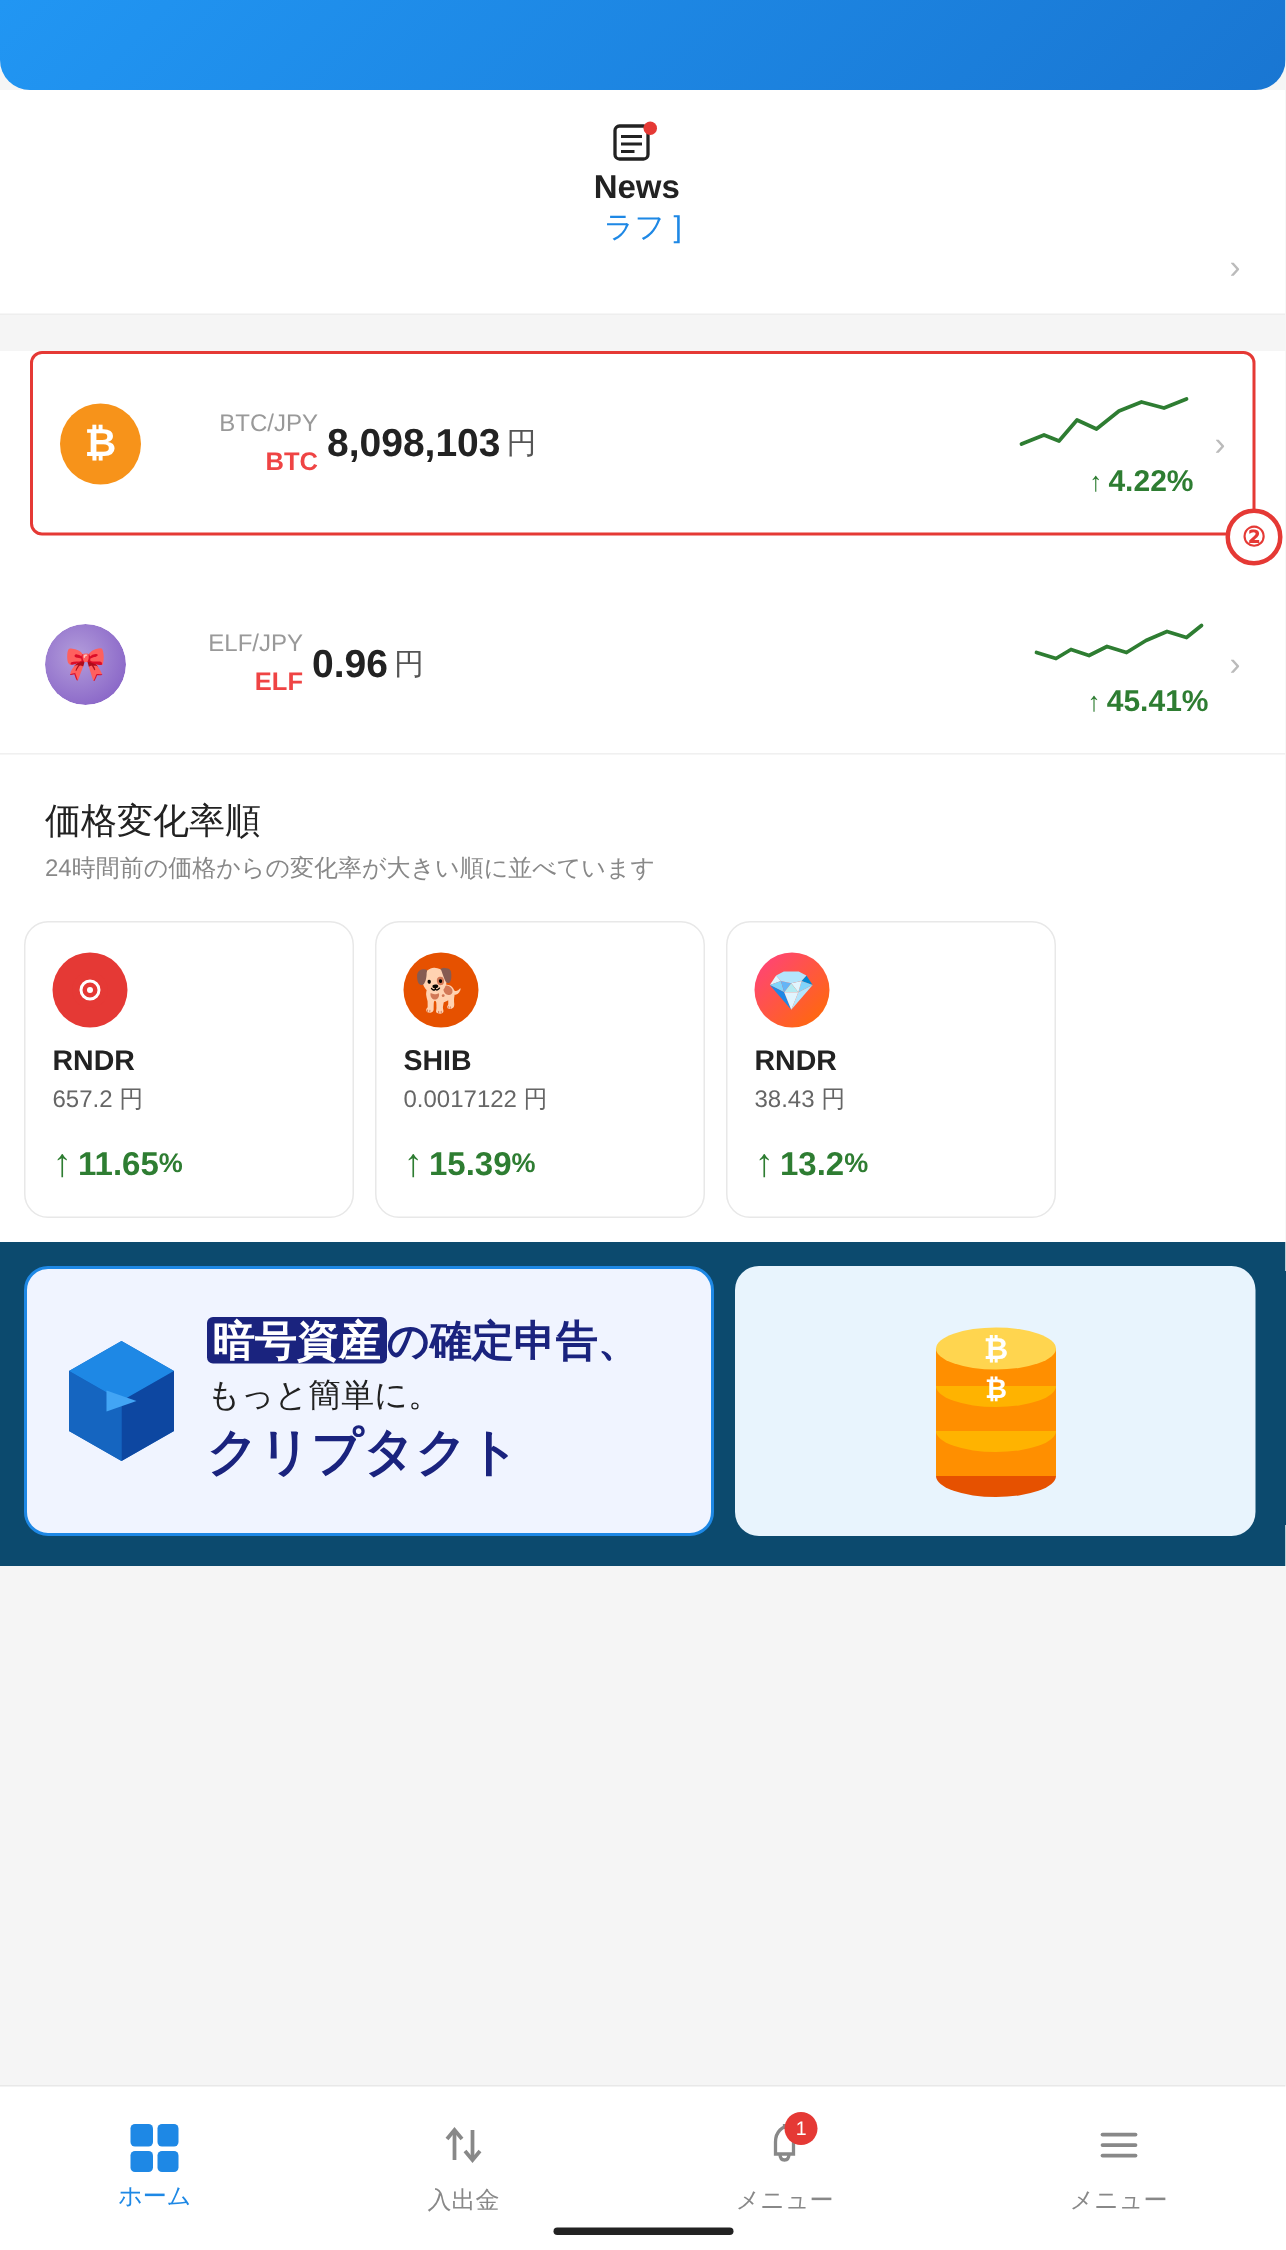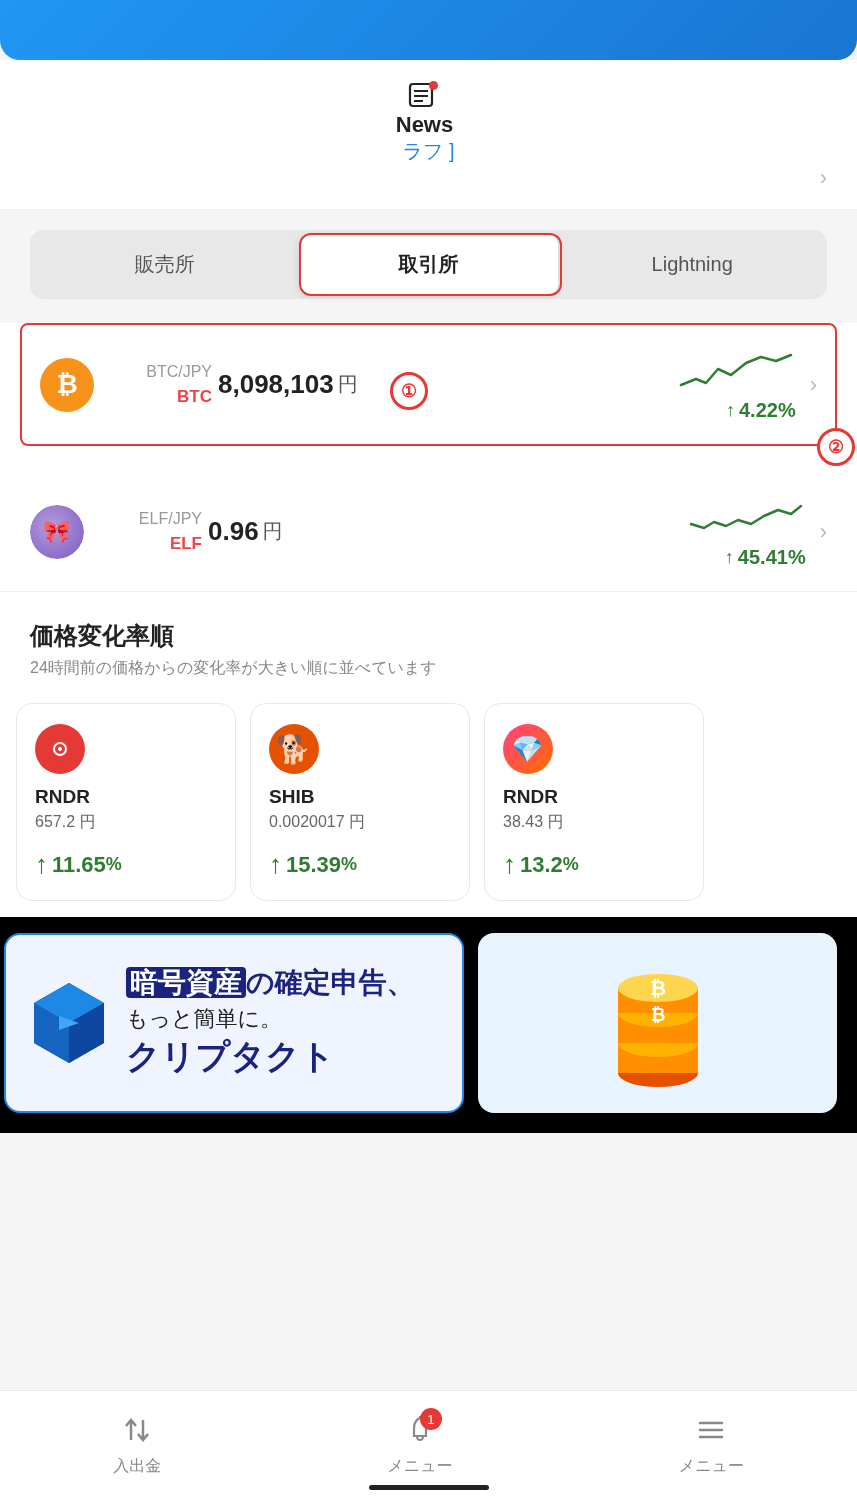--- a/index.html
+++ b/index.html
@@ -140,21 +140,21 @@
     .coin-arrow { font-size: 18px; }
     .row-chevron { color: #bbb; font-size: 22px; margin-left: 14px; }
 
     
     .section-header {
       padding: 28px 30px 8px 30px;
       background: #fff;
     }
     .section-title {
       font-size: 24px;
-      font-weight: 700;
+      font-weight: 400;
       color: #222;
     }
     .section-subtitle {
       font-size: 16px;
       color: #888;
       margin-top: 6px;
     }
 
     
     .cards-row {
@@ -177,22 +177,22 @@
     .card-symbol { font-size: 19px; font-weight: 700; color: #222; margin-bottom: 4px; }
     .card-price { font-size: 16px; color: #666; margin-bottom: 16px; }
     .card-change { font-size: 30px; font-weight: 700; color: #2e7d32; display: flex; align-items: center; }
     .card-change-pct { font-size: 22px; }
     .card-arrow-up { font-size: 26px; margin-right: 4px; }
 
     
     .banner-row {
       display: flex;
       gap: 14px;
-      padding: 16px 20px 20px 4px;
-      background: #000000;
+      padding: 16px 20px 20px 16px;
+      background: #0c4a6e;
     }
     .banner-main {
       flex: 0 0 460px;
       height: 180px;
       background: #f0f4ff;
       border: 2.5px solid #1E88E5;
       border-radius: 16px;
       display: flex;
       align-items: center;
       padding: 18px;
@@ -334,30 +334,20 @@
         <line x1="7" y1="18" x2="21" y2="18" stroke="#222" stroke-width="2"></line>
         <line x1="7" y1="23" x2="16" y2="23" stroke="#222" stroke-width="2"></line>
         <rect x="22" y="3" width="9" height="9" rx="4.5" fill="#e53935"></rect>
       </svg>
     </div>
     <span class="news-title">News</span>
     <span class="news-subtitle">ラフ ]</span>
     <span class="news-arrow">›</span>
   </div>
 
-  <div style="position:relative;">
-    <div class="tab-row">
-      <button class="tab-btn">販売所</button>
-      <button class="tab-btn active">取引所</button>
-      <button class="tab-btn">Lightning</button>
-      <div class="tab-active-outline"></div>
-    </div>
-
-    <div class="circle-num circle-1">①</div>
-  </div>
 
   <div class="coin-list">
 
     <div style="position:relative; margin: 10px 20px;">
       <div class="coin-row" style="border: 2.5px solid #e53935; border-radius: 8px; padding: 22px 18px;">
         <div class="coin-icon btc">
           <svg width="36" height="36" viewBox="0 0 36 36">
             <text x="18" y="26" text-anchor="middle" font-size="26" font-weight="bold" fill="white" font-family="Arial">₿</text>
           </svg>
         </div>
@@ -429,21 +419,21 @@
         <span class="card-change-pct">11.65</span>
         <span style="font-size:18px; color:#2e7d32;">%</span>
       </div>
     </div>
 
     <div class="crypto-card">
       <div class="card-icon shib-circle">
         <span style="font-size:28px;">🐕</span>
       </div>
       <div class="card-symbol">SHIB</div>
-      <div class="card-price">0.0020017 円</div>
+      <div class="card-price">0.0017122 円</div>
       <div class="card-change">
         <span class="card-arrow-up">↑</span>
         <span class="card-change-pct">15.39</span>
         <span style="font-size:18px; color:#2e7d32;">%</span>
       </div>
     </div>
 
     <div class="crypto-card">
       <div class="card-icon mana-circle">
         <span style="font-size:26px;">💎</span>
@@ -494,20 +484,31 @@
 
         <text x="60" y="42" text-anchor="middle" font-size="20" font-weight="bold" fill="white" font-family="Arial">₿</text>
         <text x="60" y="68" text-anchor="middle" font-size="18" font-weight="bold" fill="white" font-family="Arial">₿</text>
       </svg>
     </div>
   </div>
 </div>
 
 <div class="bottom-nav">
 
+  <div class="nav-item active">
+    <div class="nav-icon-wrap">
+      <div class="home-grid">
+        <div class="home-grid-cell"></div>
+        <div class="home-grid-cell"></div>
+        <div class="home-grid-cell"></div>
+        <div class="home-grid-cell"></div>
+      </div>
+    </div>
+    <span class="nav-label" style="color:#1E88E5;">ホーム</span>
+  </div>
 
   <div class="nav-item">
     <div class="nav-icon-wrap">
       <svg width="32" height="32" viewBox="0 0 32 32">
         <line x1="10" y1="26" x2="10" y2="6" stroke="#888" stroke-width="2.5"></line>
         <polyline points="5,12 10,6 15,12" stroke="#888" stroke-width="2.5" fill="none"></polyline>
         <line x1="22" y1="6" x2="22" y2="26" stroke="#888" stroke-width="2.5"></line>
         <polyline points="17,20 22,26 27,20" stroke="#888" stroke-width="2.5" fill="none"></polyline>
       </svg>
     </div>

